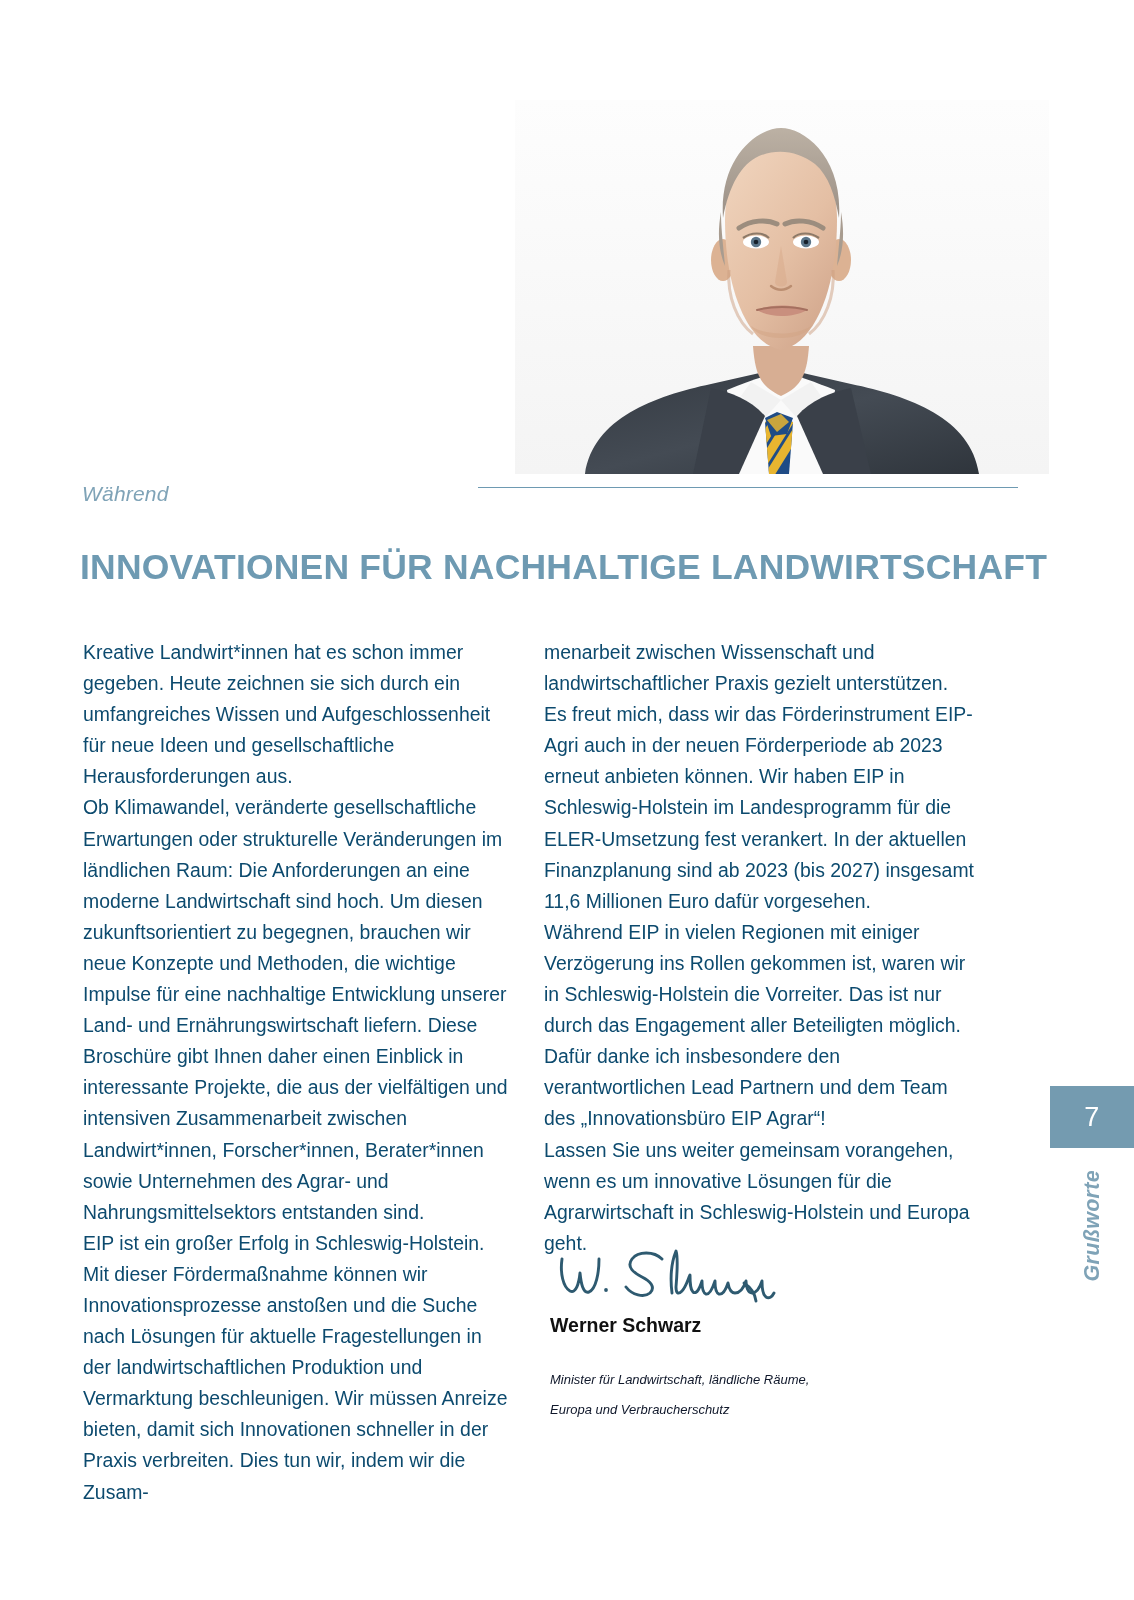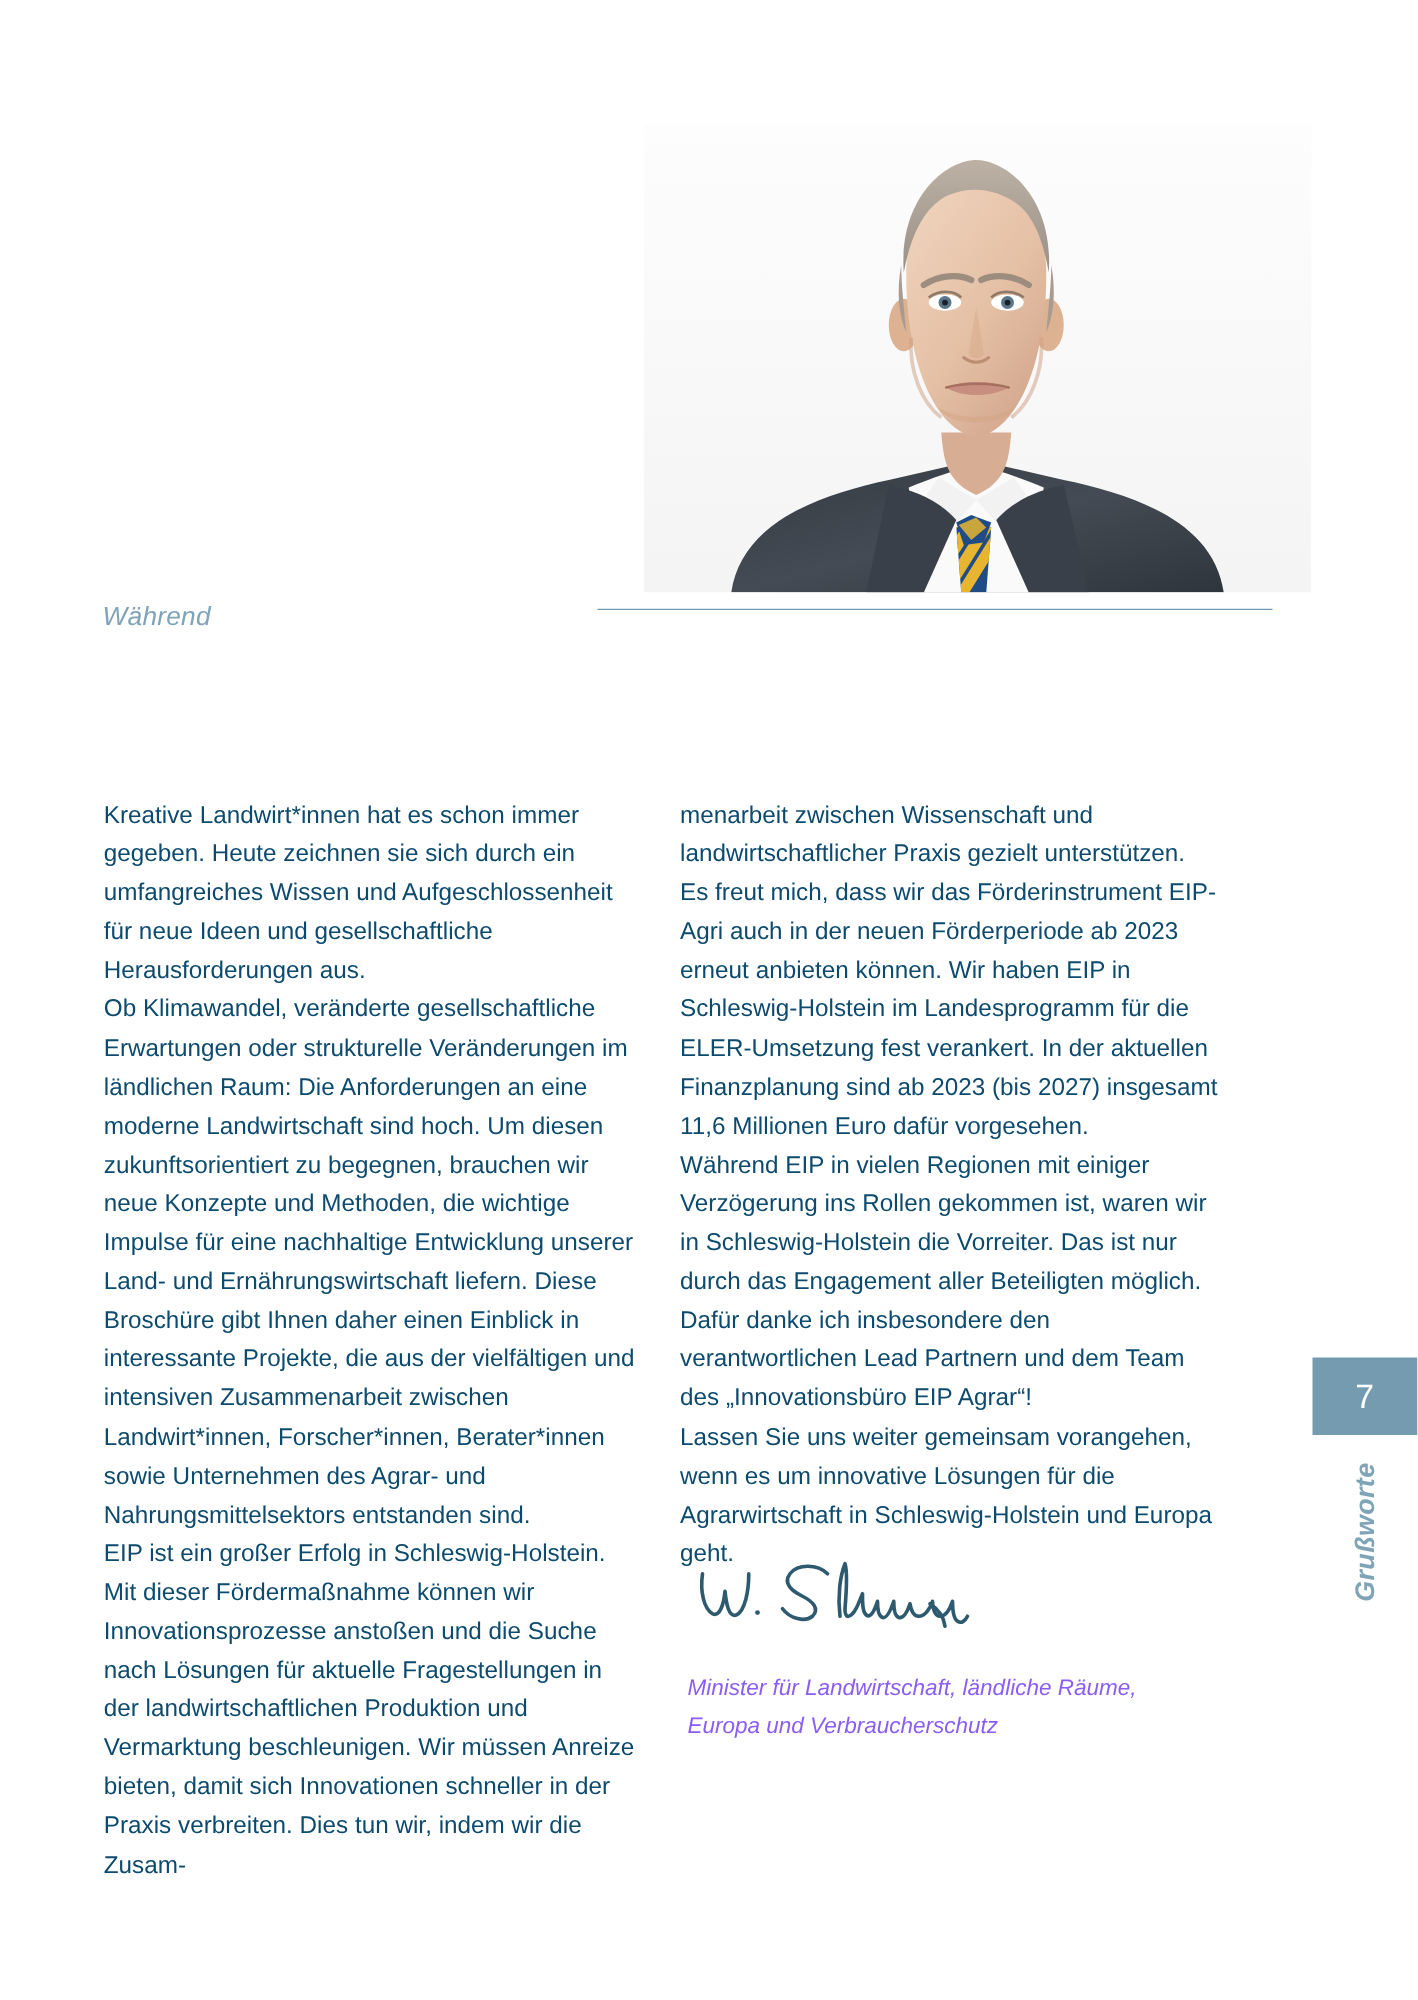--- a/index.html
+++ b/index.html
@@ -108,24 +108,24 @@
   }
   .signatory-name {
     margin: 0;
     font-size: 19.5px;
     font-weight: bold;
     color: #111111;
     line-height: 1.45;
   }
   .signatory-role {
     margin: 26px 0 0 0;
-    font-size: 18px;
+    font-size: 13px;
     font-style: italic;
     line-height: 30px;
-    color: #8b5cf6;
+    color: #0f172a;
     white-space: pre-line;
   }
 
   
   .page-tab {
     position: absolute;
     left: 1050px;
     top: 1086px;
     width: 84px;
     display: flex;
@@ -245,20 +245,21 @@
       <path d="M236 226 C250 236 282 236 296 226 C288 242 244 242 236 226 Z" fill="#d2a384" opacity="0.5"></path>
       <path d="M214 170 C212 196 222 222 238 234" stroke="#cb9d80" stroke-width="3" fill="none" opacity="0.5"></path>
       <path d="M318 170 C320 196 310 222 294 234" stroke="#cb9d80" stroke-width="3" fill="none" opacity="0.5"></path>
     </svg>
   </figure>
 
   <div class="divider-rule"></div>
 
   <div class="kicker">Während</div>
 
+  <h1 class="headline">INNOVATIONEN FÜR NACHHALTIGE LANDWIRTSCHAFT</h1>
 
   <div class="columns">
     <div class="col col-left">
       <p>Kreative Landwirt*innen hat es schon immer gegeben. Heute zeichnen sie sich durch ein umfangreiches Wissen und Aufgeschlossenheit für neue Ideen und gesellschaftliche Herausforderungen aus.
 Ob Klimawandel, veränderte gesellschaftliche Erwartungen oder strukturelle Veränderungen im ländlichen Raum: Die Anforderungen an eine moderne Landwirtschaft sind hoch. Um diesen zukunftsorientiert zu begegnen, brauchen wir neue Konzepte und Methoden, die wichtige Impulse für eine nachhaltige Entwicklung unserer Land- und Ernährungswirtschaft liefern. Diese Broschüre gibt Ihnen daher einen Einblick in interessante Projekte, die aus der vielfältigen und intensiven Zusammenarbeit zwischen Landwirt*innen, Forscher*innen, Berater*innen sowie Unternehmen des Agrar- und Nahrungsmittelsektors entstanden sind.
 EIP ist ein großer Erfolg in Schleswig-Holstein. Mit dieser Fördermaßnahme können wir Innovationsprozesse anstoßen und die Suche nach Lösungen für aktuelle Fragestellungen in der landwirtschaftlichen Produktion und Vermarktung beschleunigen. Wir müssen Anreize bieten, damit sich Innovationen schneller in der Praxis verbreiten. Dies tun wir, indem wir die Zusam-</p>
     </div>
     <div class="col col-right">
       <p>menarbeit zwischen Wissenschaft und landwirtschaftlicher Praxis gezielt unterstützen.
 Es freut mich, dass wir das Förderinstrument EIP-Agri auch in der neuen Förderperiode ab 2023 erneut anbieten können. Wir haben EIP in Schleswig-Holstein im Landesprogramm für die ELER-Umsetzung fest verankert. In der aktuellen Finanzplanung sind ab 2023 (bis 2027) insgesamt 11,6 Millionen Euro dafür vorgesehen.
@@ -270,20 +271,21 @@
   <div class="signature-block">
     <svg class="signature-mark" viewBox="0 0 226 66">
       <g fill="none" stroke="#2E5A70" stroke-width="2.9" stroke-linecap="round" stroke-linejoin="round">
         <path d="M8 16 C6 30 9 44 16 48 C22 51 25 40 26 30 C27 40 29 51 35 49 C42 46 45 30 45 16"></path>
         <circle cx="52" cy="47" r="1.9" fill="#2E5A70" stroke="none"></circle>
         <path d="M108 16 C100 8 84 8 78 16 C72 24 80 30 88 34 C96 38 102 44 96 50 C90 55 78 52 72 44"></path>
         <path d="M118 50 C116 34 118 18 122 8 C124 14 123 32 122 44 C122 50 124 52 128 48 C132 44 134 36 136 32 C136 40 136 46 139 49 C143 52 146 44 148 38 C148 45 149 50 152 51 C156 52 159 44 161 38 C161 45 162 50 165 51 C169 52 172 46 174 40 C175 46 177 50 181 50 C186 50 190 44 192 38 C192 44 194 50 198 50 C203 50 206 44 208 38 C208 46 209 52 212 54 C215 56 218 54 220 50"></path>
         <path d="M190 40 C196 44 201 50 202 58"></path>
       </g>
     </svg>
+    <p class="signatory-name">Werner Schwarz</p>
     <p class="signatory-role">Minister für Landwirtschaft, ländliche Räume,
 Europa und Verbraucherschutz</p>
   </div>
 
   <div class="page-tab">
     <div class="page-number-box">7</div>
     <div class="section-label-vertical">Grußworte</div>
   </div>
 
 </div>

